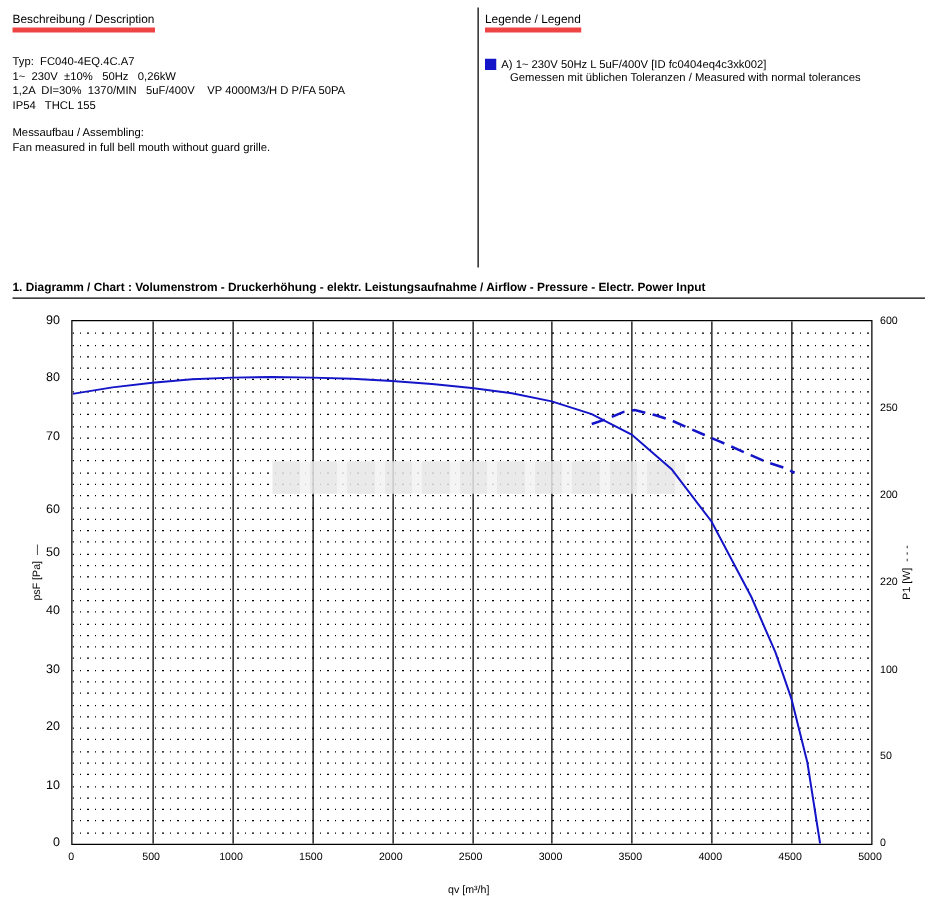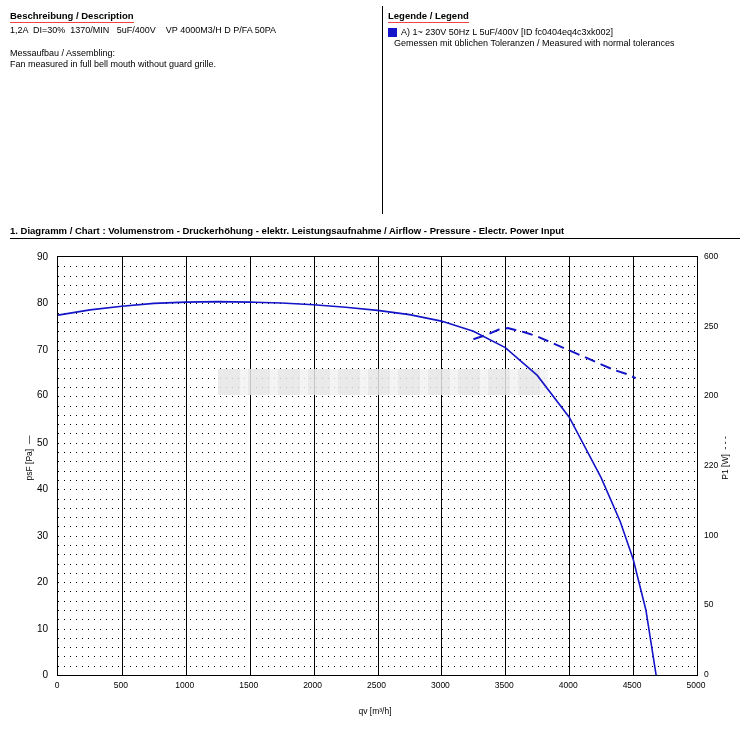--- a/index.html
+++ b/index.html
@@ -19,26 +19,26 @@
   .block {
     position: absolute;
   }
   
   #desc-block {
     left: 10px;
     top: 10px;
     width: 340px;
   }
   .hdr {
-    font-weight: bold;
+    font-weight: normal;
     font-size: 9.5px;
-    border-bottom: 1px solid #ef4444;
+    border-bottom: 4px solid #ef4444;
     display: inline-block;
     padding-bottom: 1px;
-    margin-bottom: 2px;
+    margin-bottom: 18px;
   }
   .line {
     font-size: 9px;
     line-height: 11.5px;
     white-space: pre;
   }
   .gap {
     height: 11px;
   }
   
@@ -60,21 +60,21 @@
     margin-top: 1px;
     flex: none;
   }
   .legend-text {
     font-size: 9px;
     line-height: 11px;
   }
   .legend-sub {
     font-size: 9px;
     line-height: 11px;
-    margin-left: 6px;
+    margin-left: 20px;
   }
   
   #divider {
     left: 382px;
     top: 6px;
     width: 1px;
     height: 208px;
     background: #000;
   }
   
@@ -177,21 +177,24 @@
     height: 26px;
     background: repeating-linear-gradient(to right, #e6e6e6 0 22px, #f2f2f2 22px 30px);
     opacity: 0.85;
   }
 </style>
 </head>
 <body>
 
 <div class="block" id="desc-block">
   <div class="hdr">Beschreibung / Description</div>
+  <div class="line">Typ:  FC040-4EQ.4C.A7</div>
+  <div class="line">1~  230V  ±10%   50Hz   0,26kW</div>
   <div class="line">1,2A  DI=30%  1370/MIN   5uF/400V    VP 4000M3/H D P/FA 50PA</div>
+  <div class="line">IP54   THCL 155</div>
   <div class="gap"></div>
   <div class="line">Messaufbau / Assembling:</div>
   <div class="line">Fan measured in full bell mouth without guard grille.</div>
 </div>
 
 <div class="block" id="divider"></div>
 
 <div class="block" id="legend-block">
   <div class="hdr">Legende / Legend</div>
   <div class="legend-row">
@@ -281,21 +284,21 @@
       <div class="axis-label-x" style="left: 612.1px;">4500</div>
       <div class="axis-label-x" style="left: 676px;">5000</div>
     </div>
   <div id="ylticks">
       <div class="axis-label-yl" style="top: 421px;">0</div>
       <div class="axis-label-yl" style="top: 374.556px;">10</div>
       <div class="axis-label-yl" style="top: 328.111px;">20</div>
       <div class="axis-label-yl" style="top: 281.667px;">30</div>
       <div class="axis-label-yl" style="top: 235.222px;">40</div>
       <div class="axis-label-yl" style="top: 188.778px;">50</div>
-      <div class="axis-label-yl" style="top: 141px; text-align: right;">60</div>
+      <div class="axis-label-yl" style="top: 154px; text-align: right;">60</div>
       <div class="axis-label-yl" style="top: 95.8889px;">70</div>
       <div class="axis-label-yl" style="top: 49.4444px;">80</div>
       <div class="axis-label-yl" style="top: 3px;">90</div>
     </div>
   <div id="yrticks">
       <div class="axis-label-yr" style="top: 421px;">0</div>
       <div class="axis-label-yr" style="top: 351.333px;">50</div>
       <div class="axis-label-yr" style="top: 281.667px;">100</div>
       <div class="axis-label-yr" style="top: 212px;">220</div>
       <div class="axis-label-yr" style="top: 142.333px;">200</div>

